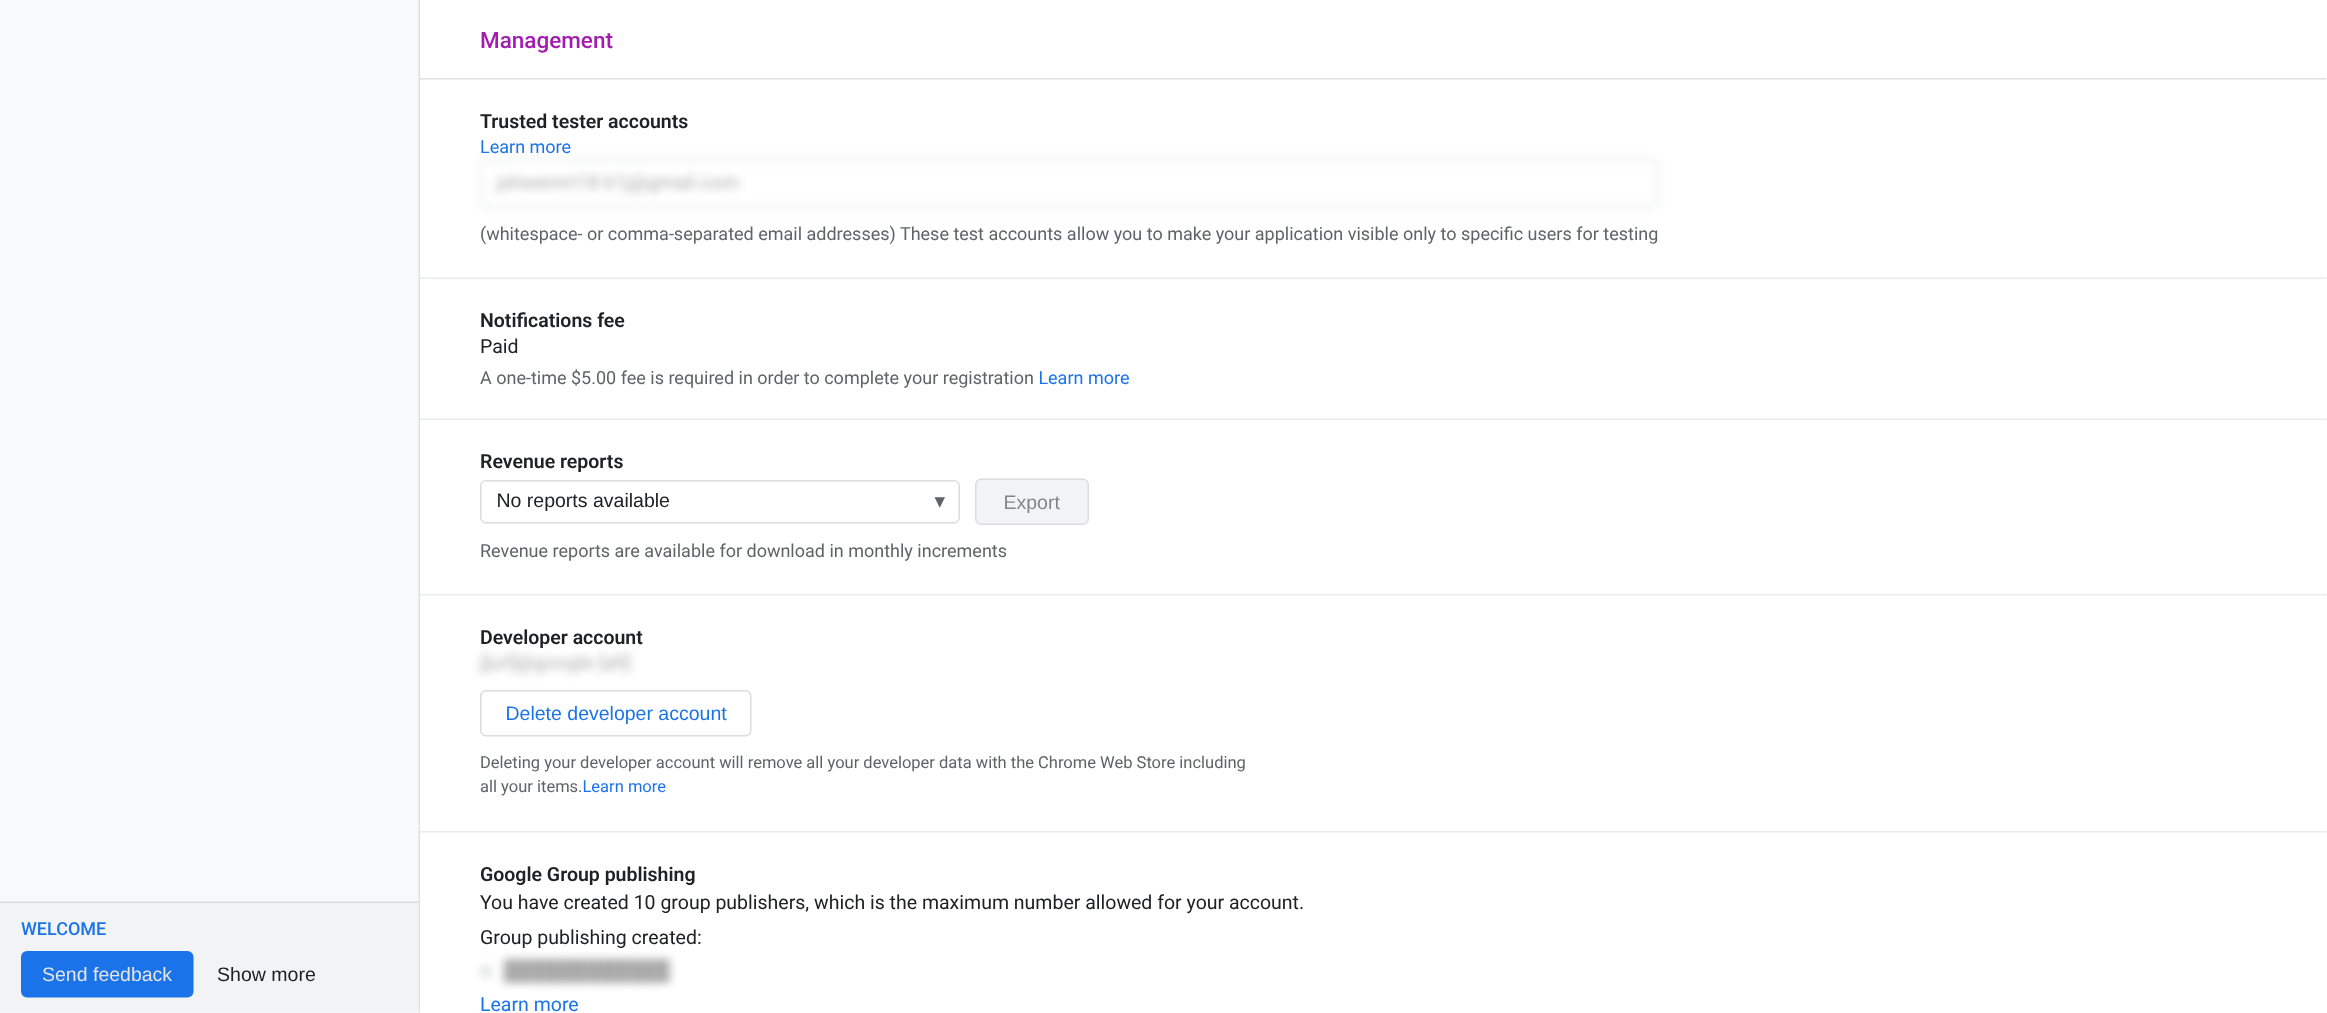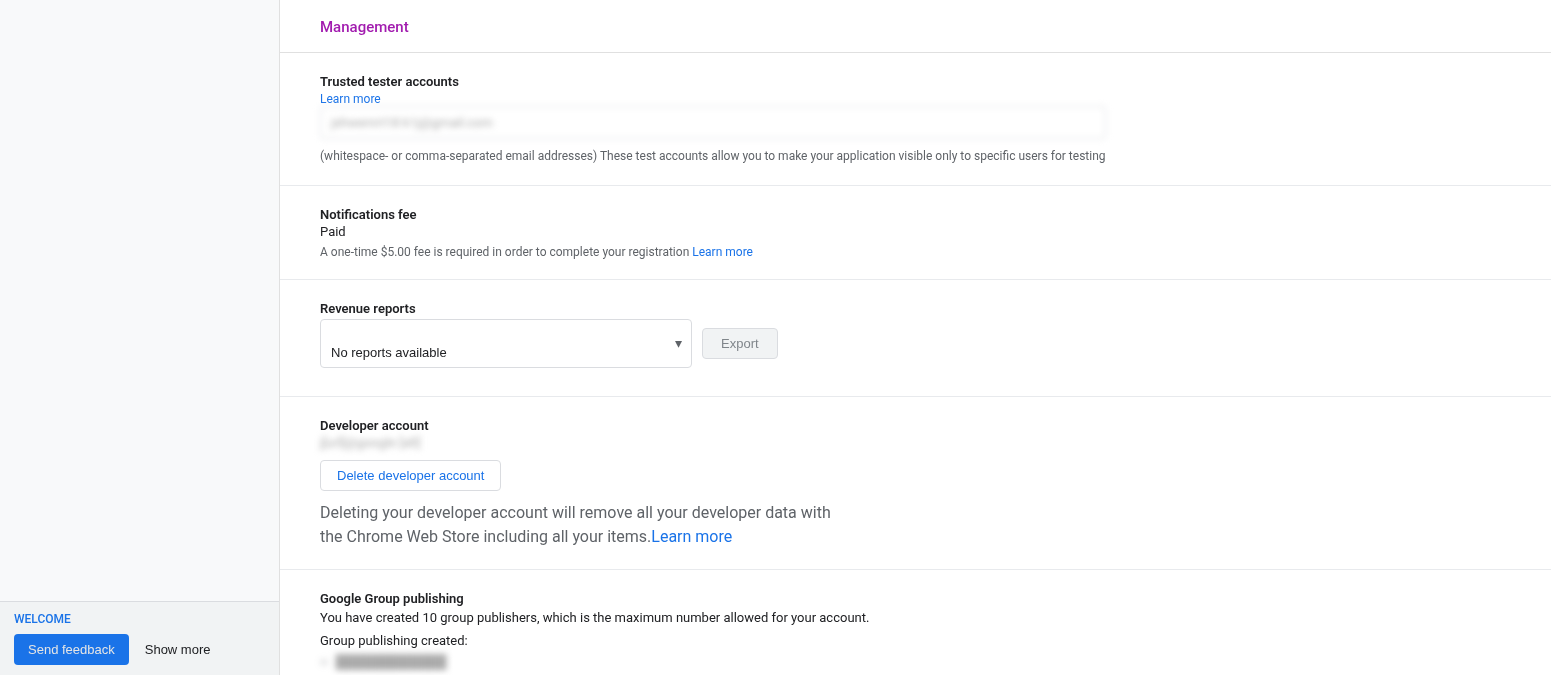--- a/index.html
+++ b/index.html
@@ -163,27 +163,27 @@
     .revenue-controls {
       display: flex;
       align-items: center;
       gap: 10px;
       margin-bottom: 8px;
     }
 
     .reports-select {
       border: 1px solid #dadce0;
       border-radius: 4px;
-      padding: 25px 32px 7px 10px;
+      padding: 5px 32px 7px 10px;
       font-size: 13px;
       color: #202124;
       background: #fff;
       appearance: none;
       -webkit-appearance: none;
-      width: 372px;
+      width: 320px;
       cursor: pointer;
       position: relative;
     }
 
     .select-wrapper {
       position: relative;
       display: inline-block;
     }
 
     .select-wrapper::after {
@@ -223,21 +223,21 @@
       border: 1px solid #dadce0;
       border-radius: 4px;
       padding: 7px 16px;
       font-size: 13px;
       font-weight: 500;
       cursor: pointer;
       margin-bottom: 10px;
     }
 
     .delete-warning {
-      font-size: 16px;
+      font-size: 11px;
       color: #5f6368;
       line-height: 1.5;
       max-width: 520px;
     }
 
     
     .group-pub-text {
       font-size: 13px;
       color: #202124;
       margin-bottom: 6px;
@@ -332,20 +332,21 @@
         </div>
         <div class="settings-value-col">
           <div class="revenue-controls">
             <div class="select-wrapper">
               <select class="reports-select">
                 <option>No reports available</option>
               </select>
             </div>
             <button class="export-btn" disabled="">Export</button>
           </div>
+          <div class="helper-text">Revenue reports are available for download in monthly increments</div>
         </div>
       </div>
 
       <div class="settings-row">
         <div class="settings-label-col">
           <div class="settings-label">Developer account</div>
         </div>
         <div class="settings-value-col">
           <div class="dev-account-email">j[url]@google [alt]</div>
           <button class="delete-btn">Delete developer account</button>

